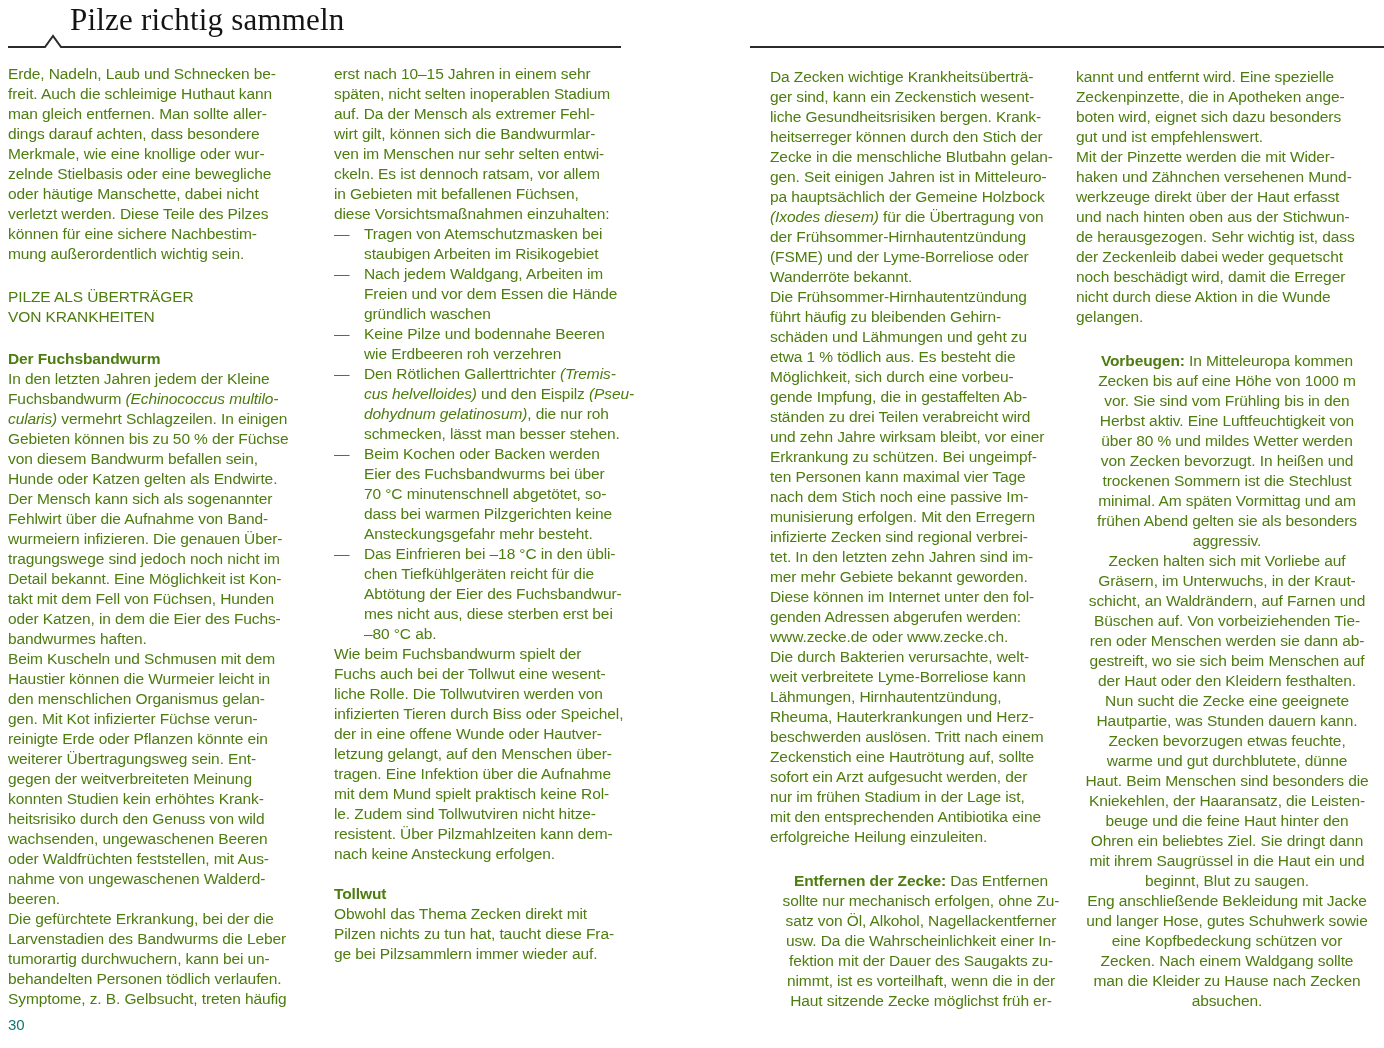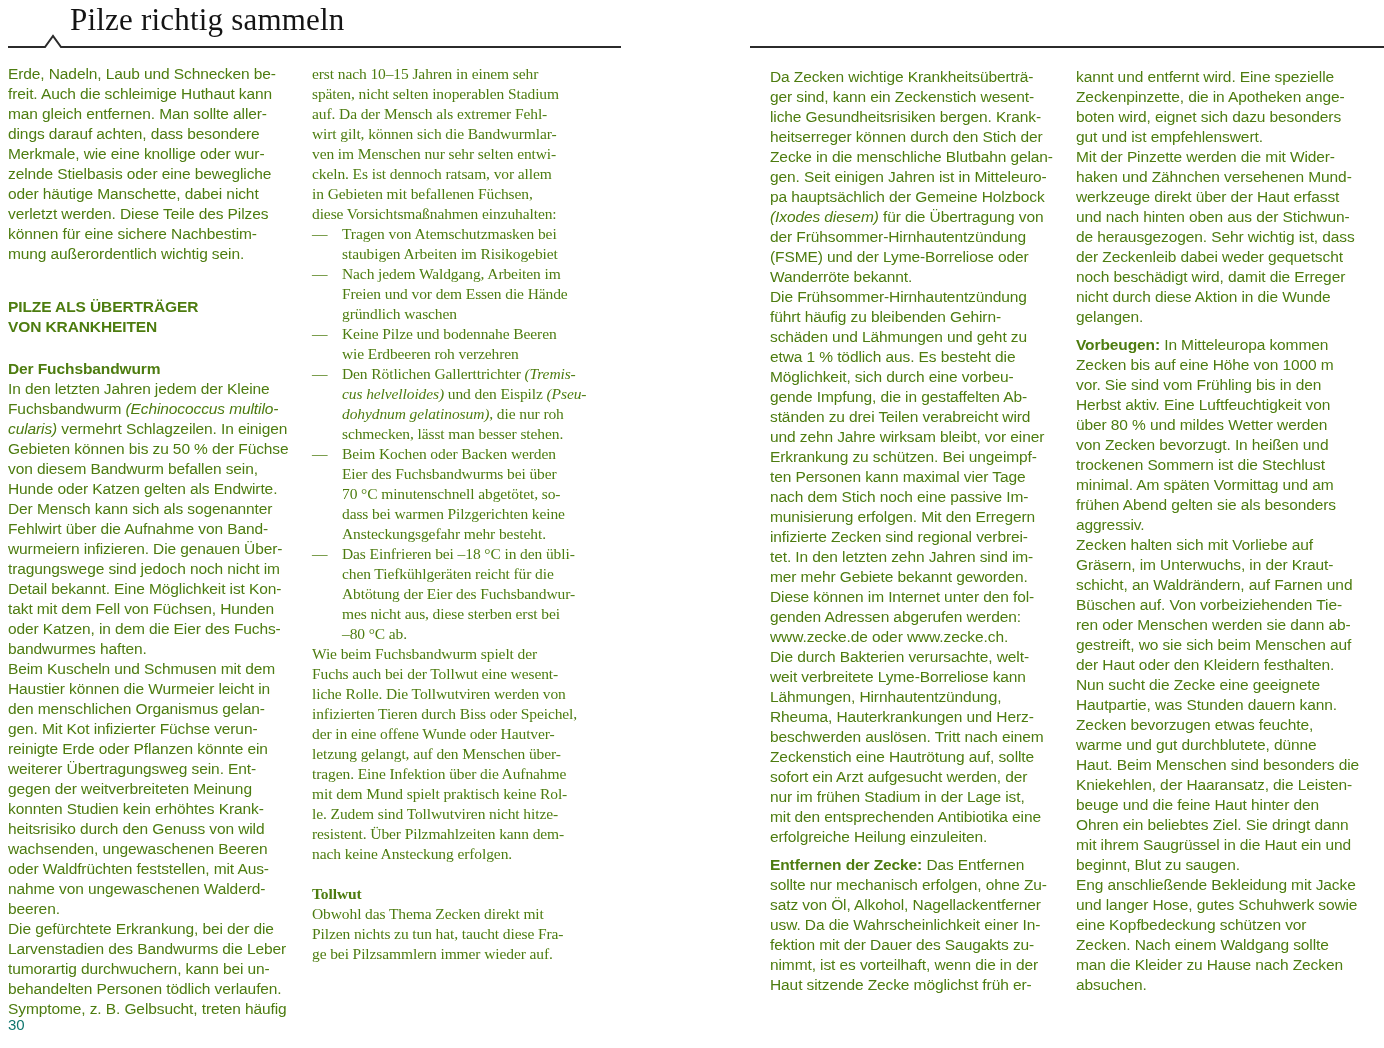--- a/index.html
+++ b/index.html
@@ -36,27 +36,27 @@
   .col {
     position: absolute;
     width: 302px;
     font-size: 15.5px;
     line-height: 20px;
     letter-spacing: -0.1px;
     color: #4d7c0f;
     white-space: pre;
   }
   #col1 { left: 8px;    top: 64px; }
-  #col2 { left: 312px;  top: 64px; font-family: Liberation Serif, serif; }
+  #col2 { left: 334px;  top: 64px; }
   #col3 { left: 770px;  top: 67px; }
   #col4 { left: 1076px; top: 67px; }
 
-  .block-heading    { font-weight: 700; margin-top: 33px; margin-bottom: 22px; }
+  .block-heading    { font-weight: 400; margin-top: 23px; margin-bottom: 22px; }
   .block-subheading { font-weight: 700; margin-top: 20px; }
-  .block-body + .block-body { margin-top: 8px; }
+  .block-body + .block-body { margin-top: 24px; text-align: center; }
   .bd { font-weight: 700; }
   .it { font-style: italic; }
 
   .list-item { display: flex; }
   .li-dash { width: 30px; flex: none; }
   .li-text { flex: 1; white-space: pre; }
 
   .page-number {
     position: absolute;
     top: 1016px;

